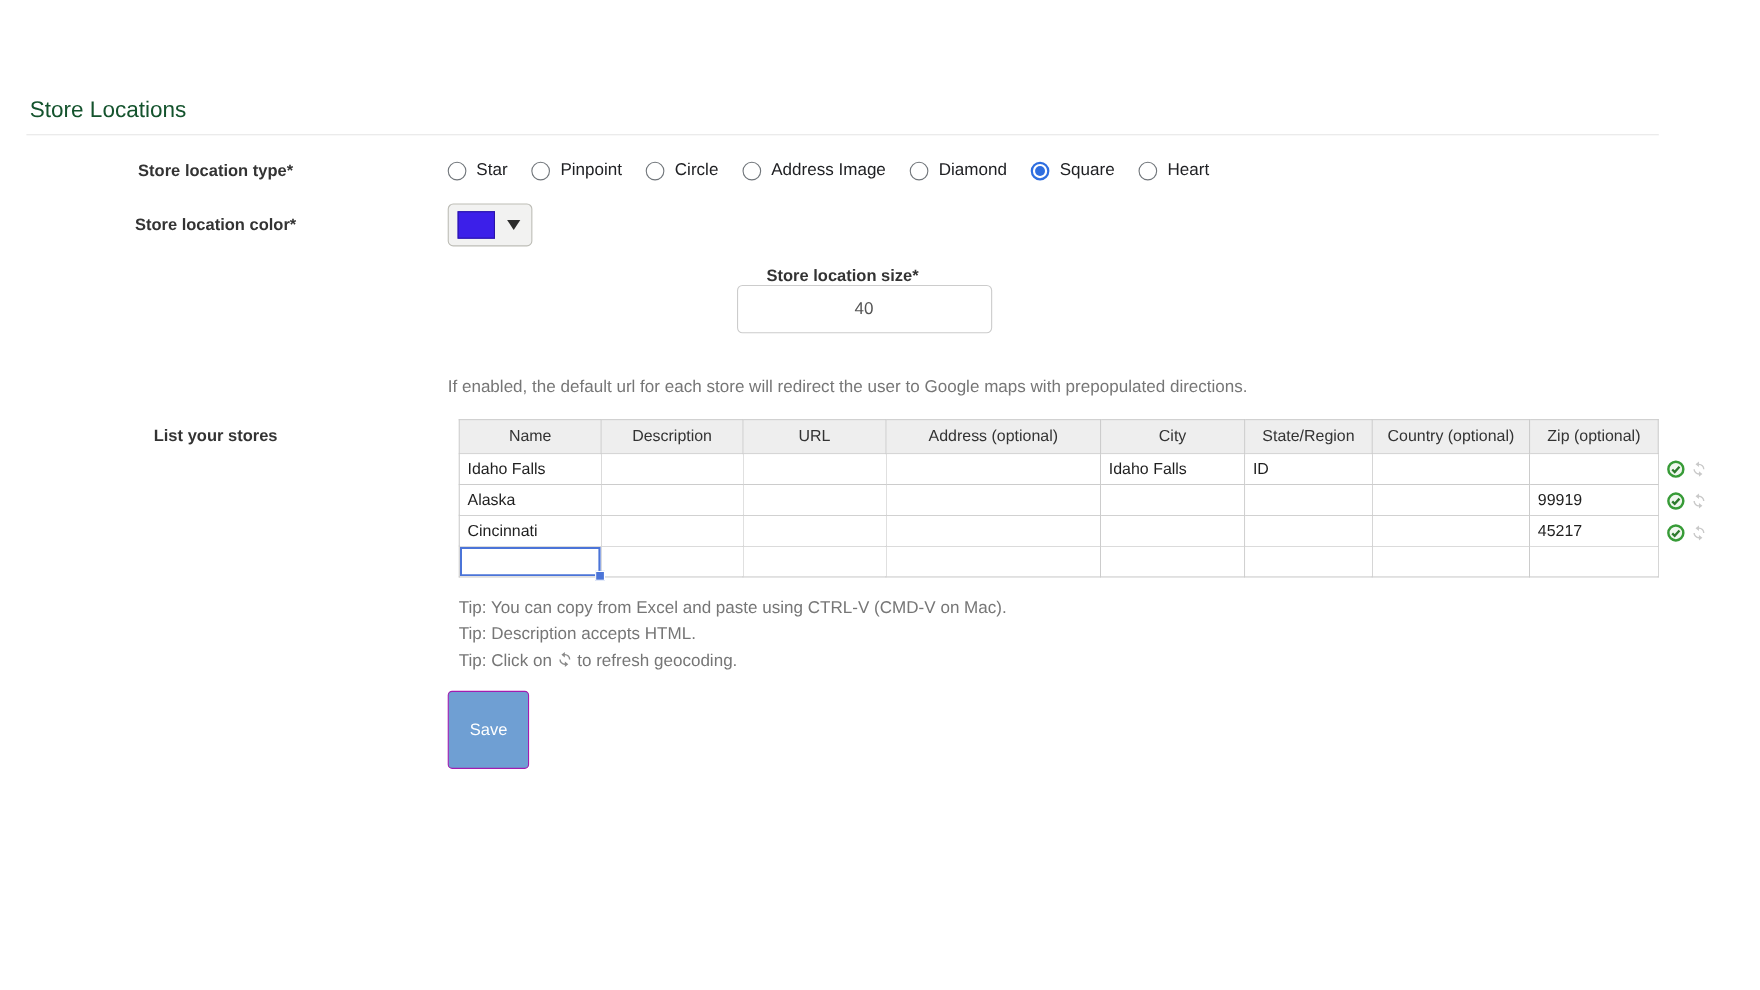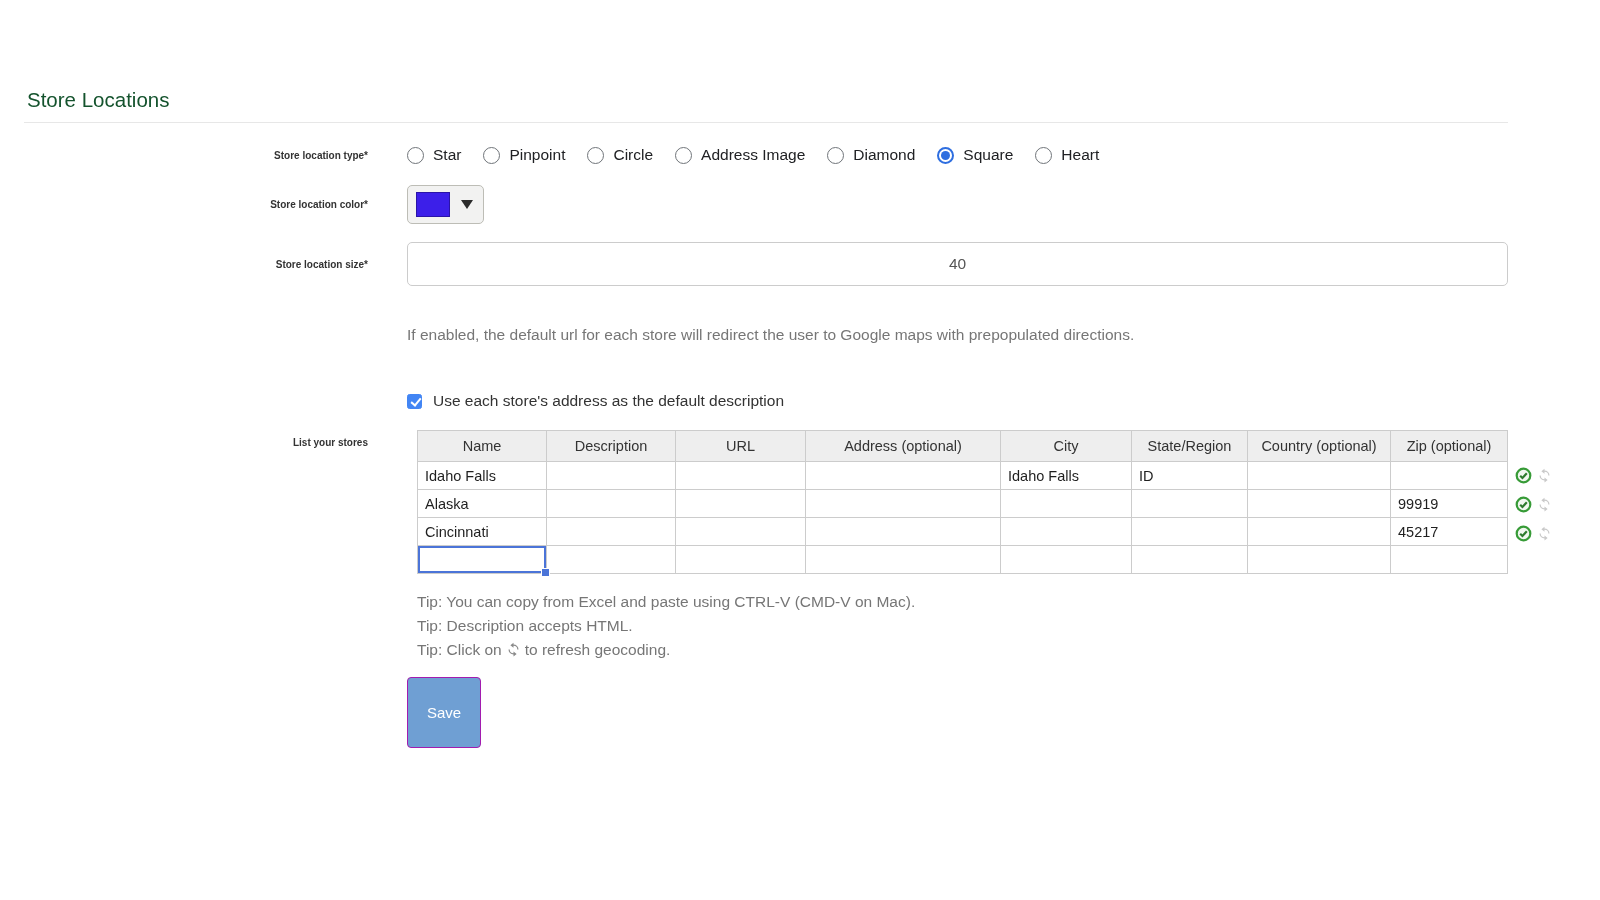--- a/index.html
+++ b/index.html
@@ -19,30 +19,30 @@
     font-size: 20.5px;
     font-weight: 400;
     color: #14532d;
     border-bottom: 1px solid #e7e7e7;
   }
 
   .frow { display: flex; align-items: center; }
   .flabel {
     width: 344px;
     flex: none;
-    text-align: right;
+    text-align: center;
     font-weight: 700;
-    font-size: 10px;
+    font-size: 15px;
     color: #333;
   }
   .fcontrol { margin-left: 39px; flex: 1; min-width: 0; }
 
   .row-type   { margin-top: 23px; }
   .row-color  { margin-top: 21px; }
-  .row-size   { margin-top: 18px; }
+  .row-size   { margin-top: 18px; flex-direction: column; }
   .row-check1 { margin-top: 30px; align-items: flex-start; }
   .row-check2 { margin-top: 48px; align-items: flex-start; }
   .row-stores { margin-top: 20px; align-items: flex-start; }
   .row-stores .flabel { padding-top: 7px; }
 
   
   .radio-group { display: flex; align-items: center; gap: 22px; }
   .radio-option { display: flex; align-items: center; gap: 9px; cursor: pointer; }
   .radio-option .opt-label { font-size: 15.5px; color: #202124; }
   .radio {
@@ -196,29 +196,20 @@
     </div>
   </div>
 
   <div class="frow row-check1">
     <div class="flabel"></div>
     <div class="fcontrol">
       <div class="help-text">If enabled, the default url for each store will redirect the user to Google maps with prepopulated directions.</div>
     </div>
   </div>
 
-  <div class="frow row-check2">
-    <div class="flabel"></div>
-    <div class="fcontrol">
-      <label class="check-line">
-        <span class="checkbox checked"></span>
-        <span>Use each store's address as the default description</span>
-      </label>
-    </div>
-  </div>
 
   <div class="frow row-stores">
     <div class="flabel">List your stores</div>
     <div class="fcontrol">
       <div class="grid-wrap">
         <table class="stores-table" id="stores-table">
             <colgroup>
               <col style="width: 129px;">
               <col style="width: 129px;">
               <col style="width: 130px;">

